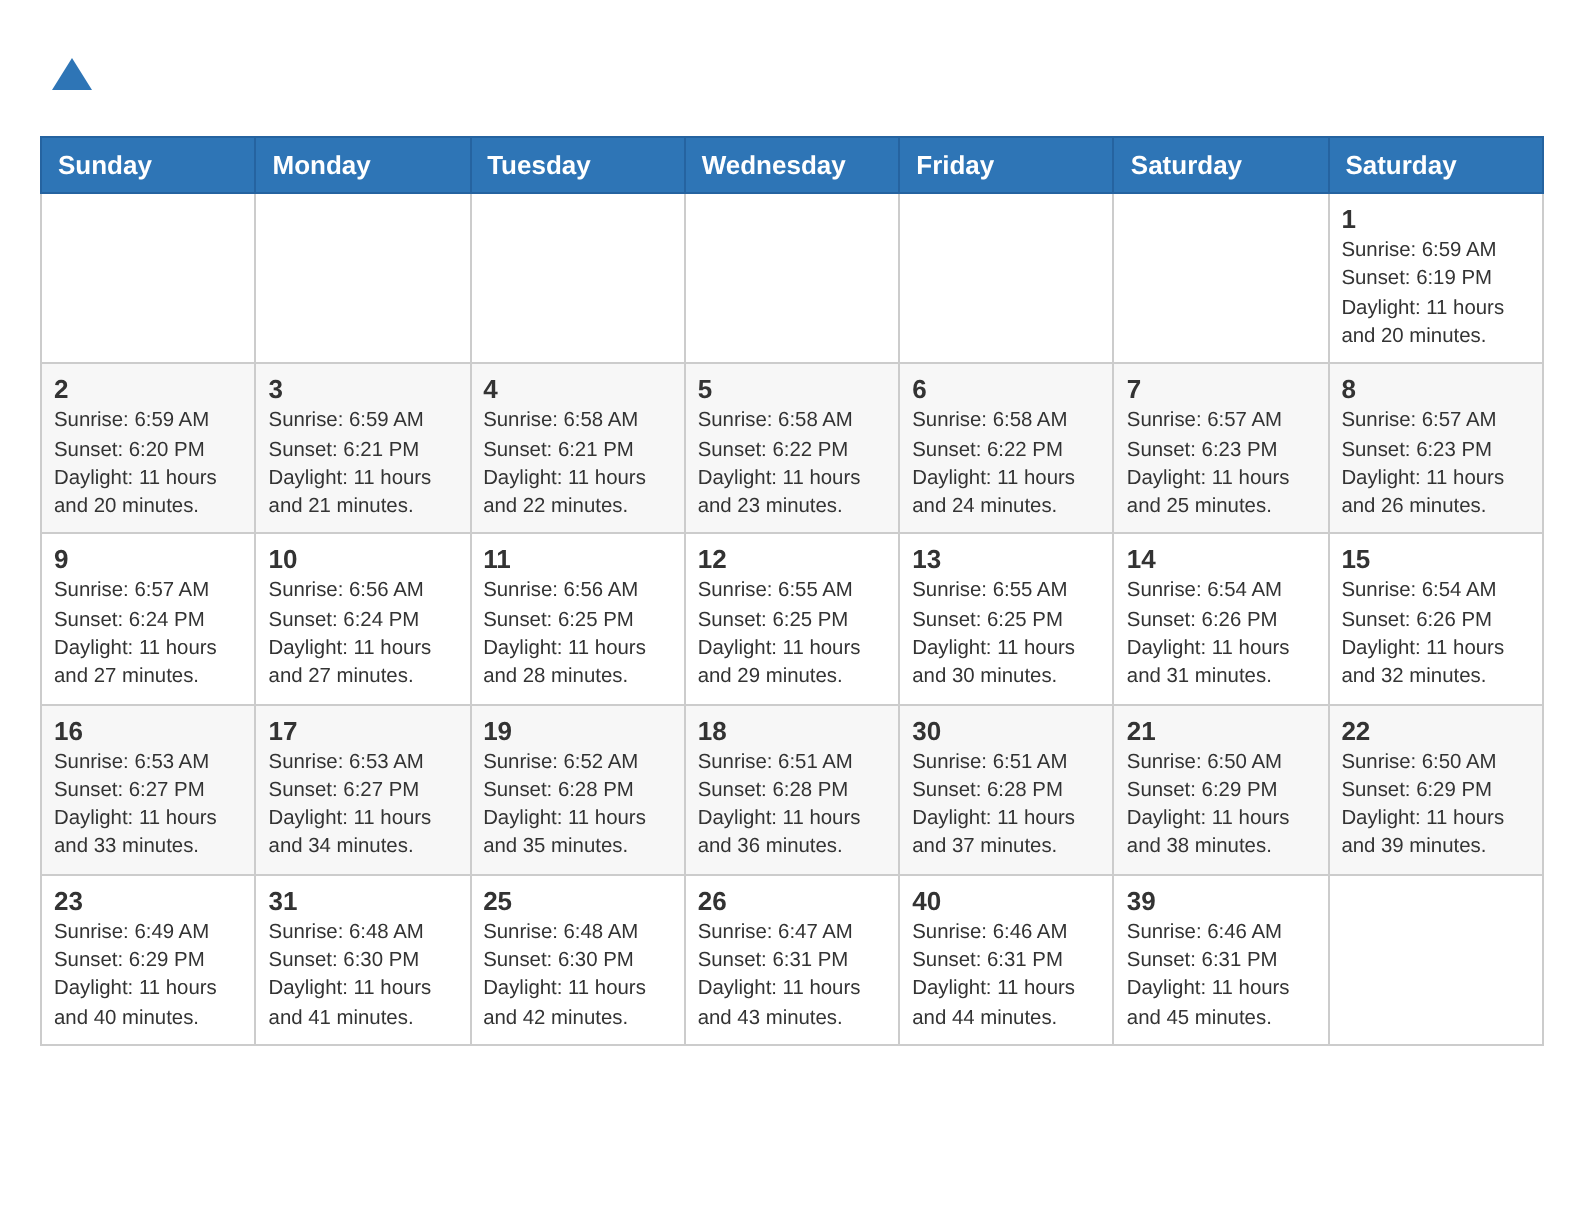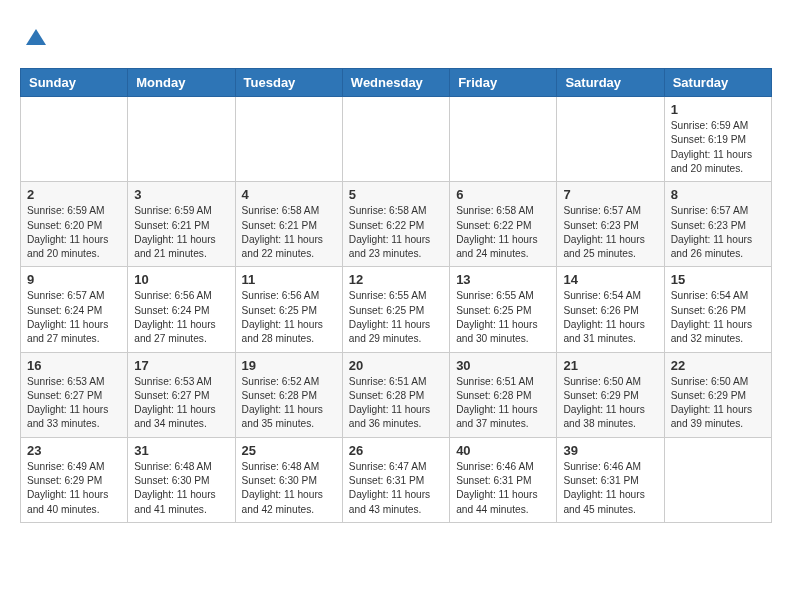--- a/index.html
+++ b/index.html
@@ -202,21 +202,21 @@
         </td>
         <td>
           <span class="day-num">17</span>
           <div class="day-info">Sunrise: 6:53 AM<br>Sunset: 6:27 PM<br>Daylight: 11 hours and 34 minutes.</div>
         </td>
         <td>
           <span class="day-num">19</span>
           <div class="day-info">Sunrise: 6:52 AM<br>Sunset: 6:28 PM<br>Daylight: 11 hours and 35 minutes.</div>
         </td>
         <td>
-          <span class="day-num">20</span>
+          <span class="day-num">18</span>
           <div class="day-info">Sunrise: 6:51 AM<br>Sunset: 6:28 PM<br>Daylight: 11 hours and 36 minutes.</div>
         </td>
         <td>
           <span class="day-num">30</span>
           <div class="day-info">Sunrise: 6:51 AM<br>Sunset: 6:28 PM<br>Daylight: 11 hours and 37 minutes.</div>
         </td>
         <td>
           <span class="day-num">21</span>
           <div class="day-info">Sunrise: 6:50 AM<br>Sunset: 6:29 PM<br>Daylight: 11 hours and 38 minutes.</div>
         </td>

